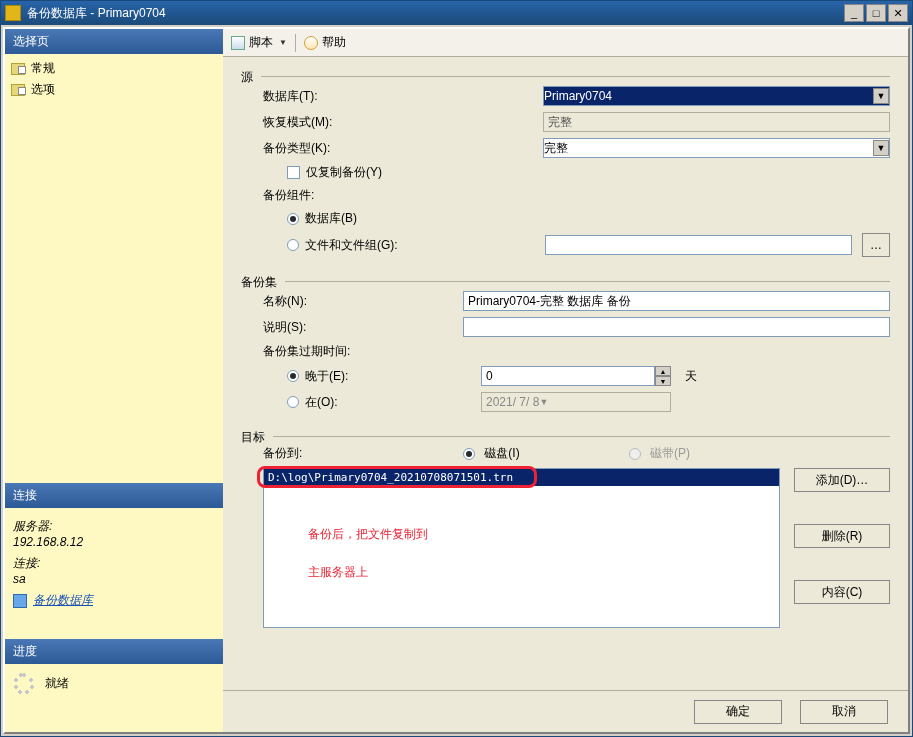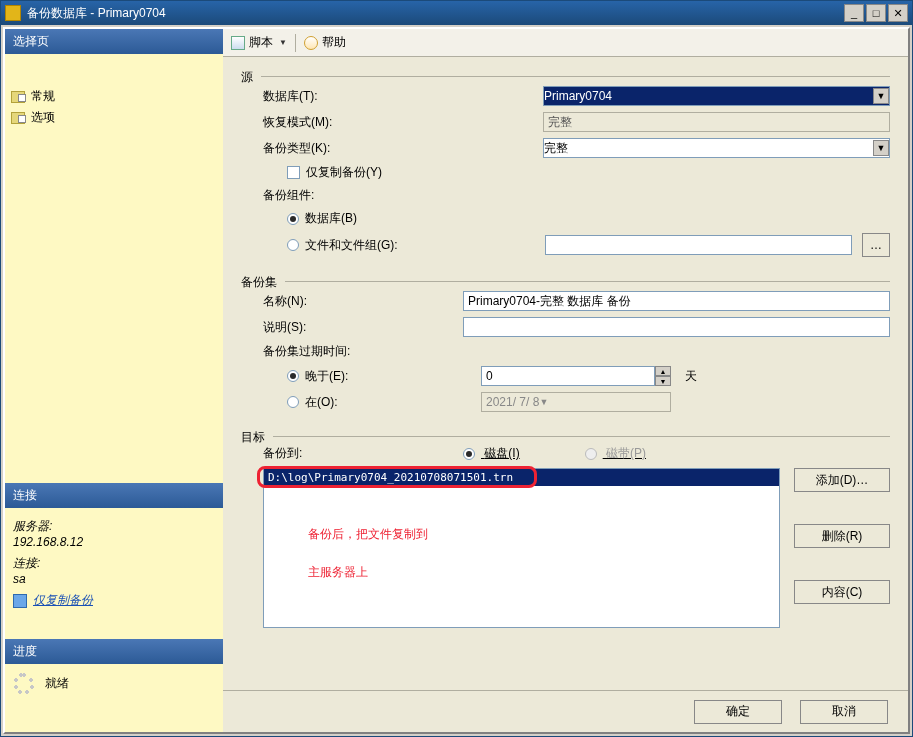--- a/index.html
+++ b/index.html
@@ -7,21 +7,21 @@
   .window { width: 913px; height: 737px; background: #d4d0c8; border: 1px solid #1b4a7a; position: relative; }
   .titlebar { height: 24px; background: linear-gradient(#2764a8,#1b4a7a); display:flex; align-items:center; color:#fff; font-size:12px; padding:0 4px; }
   .titlebar .icn { width:16px; height:16px; background:#e2b519; margin-right:6px; border:1px solid #b28500; }
   .titlebar .title { flex:1; font-size:12px; }
   .titlebar .winbtns { display:flex; gap:2px; }
   .winbtn { width:20px; height:18px; background:#d4d0c8; border:1px solid #888; display:flex; align-items:center; justify-content:center; font-size:11px; color:#000; }
   .body { position:absolute; top:24px; left:0; right:0; bottom:0; display:flex; flex-direction:column; }
   .main { flex:1; display:flex; border:2px solid #fff; border-right-color:#808080; border-bottom-color:#808080; margin:2px; }
   .leftpane { width:218px; background:#fef9c3; display:flex; flex-direction:column; }
   .sec-header { background: linear-gradient(#4a77b5,#2c5a96); color:#fff; padding:4px 8px; font-size:12px; }
-  .nav { padding:4px 6px;margin-top:28px; }
+  .nav { padding:4px 6px; }
   .nav-item { display:flex; align-items:center; gap:6px; padding:2px 0; font-size:12px; cursor:default; }
   .nav-ico { width:14px; height:12px; background:#e5d77a; border:1px solid #b3a23a; position:relative; }
   .nav-ico:before { content:""; position:absolute; right:-2px; top:2px; width:6px; height:6px; background:#fff; border:1px solid #888; }
   .spacer { flex:1; }
   .conn-box { padding:6px 8px; font-size:12px;font-style:italic; }
   .conn-label { margin-top:4px; }
   .conn-val { margin-bottom:6px; }
   .link { color:#1950b5; text-decoration:underline; cursor:pointer; }
   .link-row { display:flex; align-items:center; gap:6px; }
   .link-ico { width:14px; height:14px; background:#6aa7e8; border:1px solid #2d6ab0; }
@@ -68,21 +68,21 @@
   .annot-box { position:absolute; top:-3px; left:-7px; width:280px; height:22px; border:3px solid #e23; border-radius:8px; }
   .annot-text { position:absolute; top:44px; left:44px; color:#e23; font-size:26px; line-height:34px; font-family:"Microsoft YaHei"; }
   .side-btns { display:flex; flex-direction:column; gap:32px; margin-left:14px; }
   .side-btns .btn { width:96px; }
   .dest-row { display:flex; align-items:flex-start; padding-left:22px; }
   .bottom-bar { height:42px; display:flex; align-items:center; justify-content:flex-end; gap:18px; padding:13px 20px; border-top:1px solid #b0aea0; background:#ece9d8; }
   .bottom-bar .btn { width:88px; }
   .sep { width:1px; height:18px; background:#b0aea0; margin:0 4px; }
   .dest-radio-row { display:flex; align-items:center; padding-left:22px; }
   .dest-radio-row .lbl2 { width:200px; }
-  .dest-radio-row .rgrp { display:flex; gap:65px;text-decoration:underline; }
+  .dest-radio-row .rgrp { display:flex; gap:109px; }
   .disabled-text { color:#999; }
 </style>
 </head>
 <body>
 
 <div class="window">
   <div class="titlebar">
     <div class="icn"></div>
     <div class="title">备份数据库 - Primary0704</div>
     <div class="winbtns">
@@ -109,21 +109,21 @@
         </div>
         <div class="spacer"></div>
         <div class="sec-header">连接</div>
         <div class="conn-box">
           <div class="conn-label">服务器:</div>
           <div class="conn-val">192.168.8.12</div>
           <div class="conn-label">连接:</div>
           <div class="conn-val">sa</div>
           <div class="link-row">
             <span class="link-ico"></span>
-            <span class="link">仅复制备份</span>
+            <span class="link">备份数据库</span>
           </div>
         </div>
         <div style="height:24px;"></div>
         <div class="sec-header">进度</div>
         <div class="prog-box">
           <div class="prog-dots"></div>
           <span>就绪</span>
         </div>
         <div style="height:30px;"></div>
       </div>

